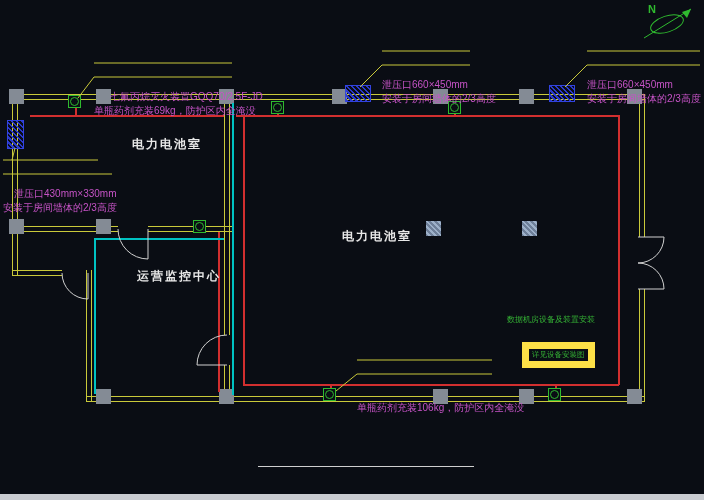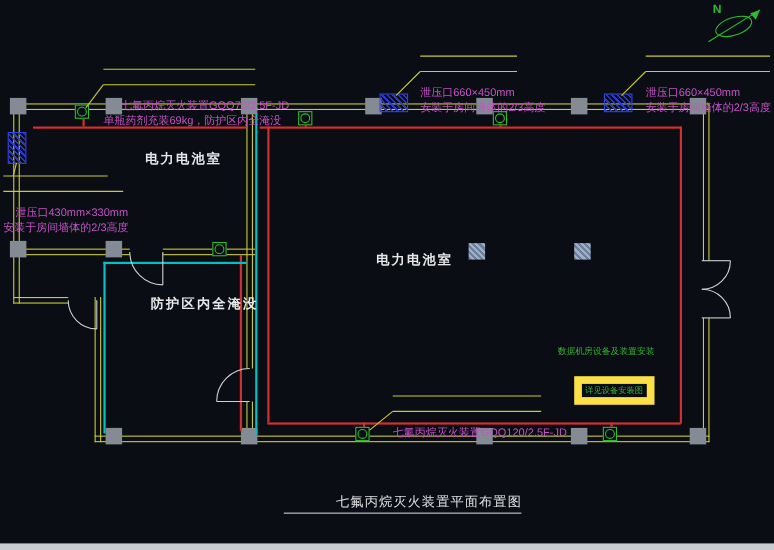--- a/index.html
+++ b/index.html
@@ -152,27 +152,26 @@
 
   <div class="ann" style="left:382px;top:39px">泄压口660×450mm</div>
   <div class="ann" style="left:382px;top:53px">安装于房间墙体的2/3高度</div>
 
   <div class="ann" style="left:587px;top:39px">泄压口660×450mm</div>
   <div class="ann" style="left:587px;top:53px">安装于房间墙体的2/3高度</div>
 
   <div class="ann" style="left:14px;top:148px">泄压口430mm×330mm</div>
   <div class="ann" style="left:3px;top:162px">安装于房间墙体的2/3高度</div>
 
-  <div class="ann" style="left:357px;top:348px">七氟丙烷灭火装置GQQ120/2.5F-JD</div>
+  <div class="ann" style="left:357px;top:362px">单瓶药剂充装106kg，防护区内全淹没</div>
 
   <div class="room" style="left:132px;top:136px">电力电池室</div>
   <div class="room" style="left:342px;top:228px">电力电池室</div>
-  <div class="room" style="left:137px;top:268px">防护区内全淹没</div>
+  <div class="room" style="left:137px;top:268px">运营监控中心</div>
 
   <div class="note" style="left:466px;top:314px">数据机房设备及装置安装</div>
   <div class="note note-box" style="left:522px;top:342px">详见设备安装图</div>
 
-  <div class="title">七氟丙烷灭火装置平面布置图</div>
   <div class="title-rule"></div>
 
 
   <div class="bottom-bar"></div>
 </div>
 
 </body></html>

